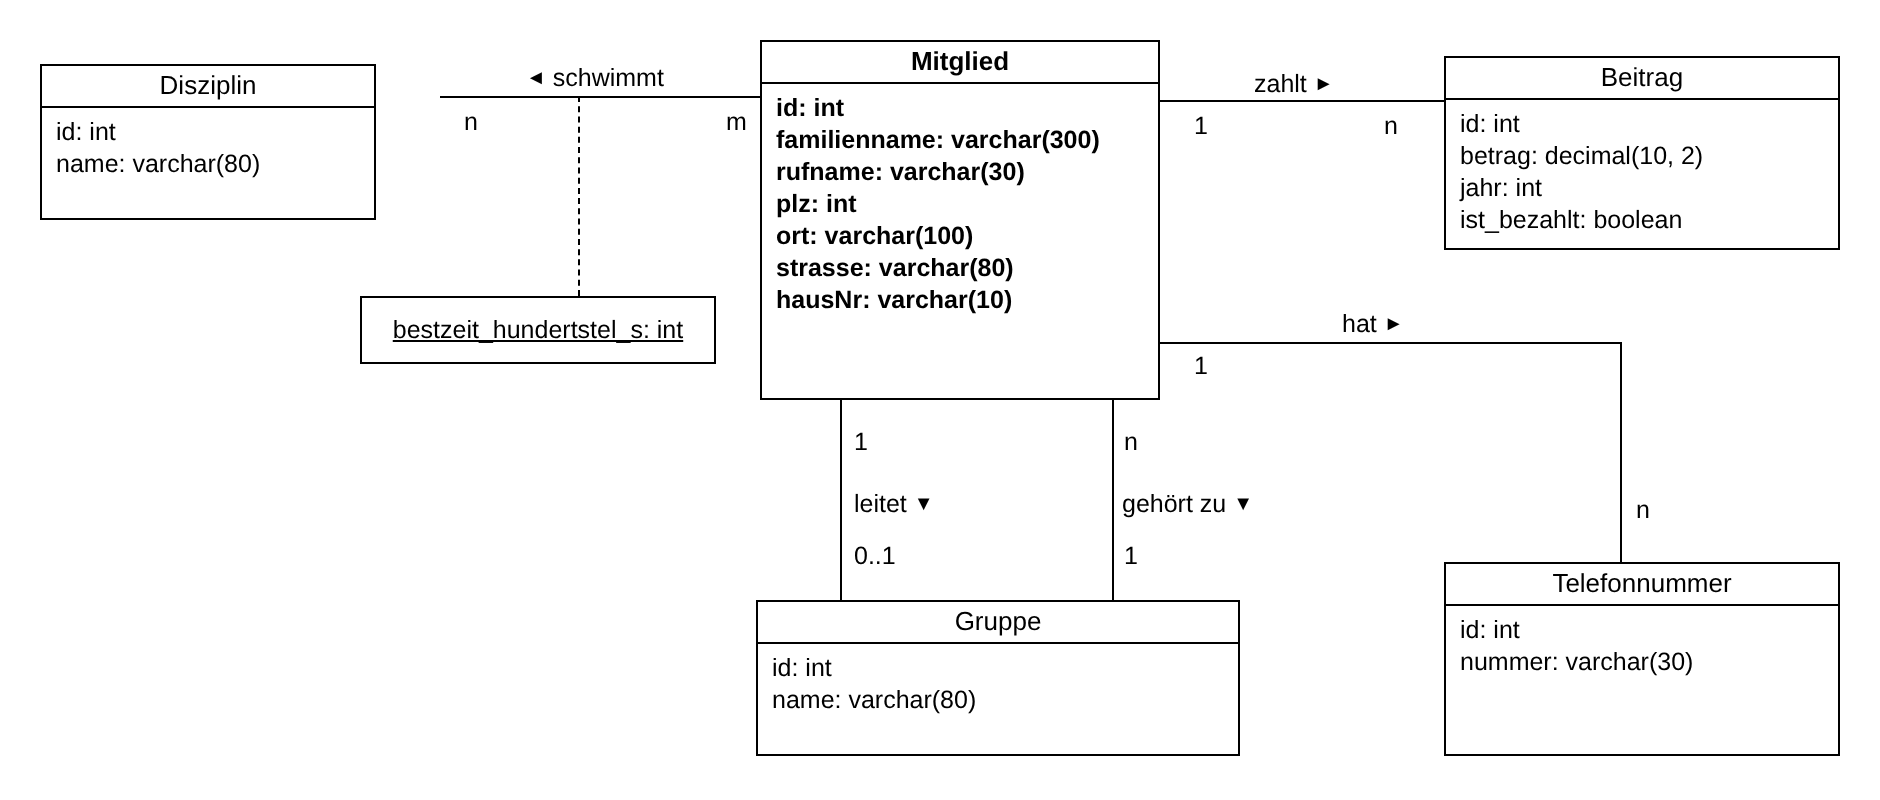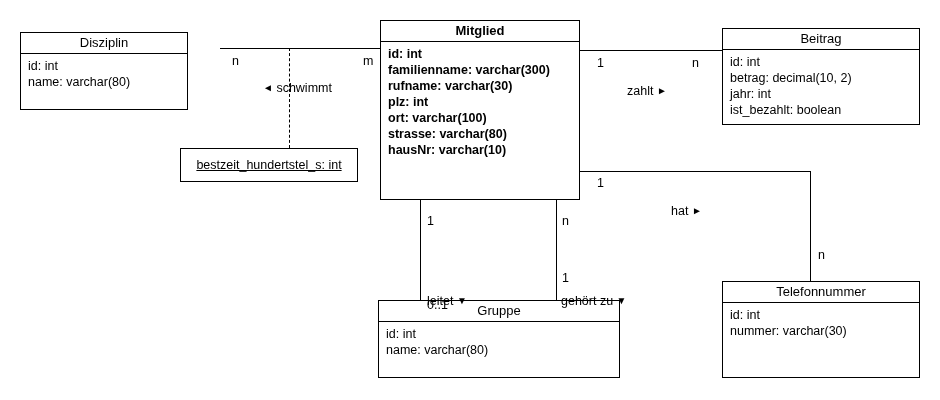--- a/index.html
+++ b/index.html
@@ -72,21 +72,20 @@
     position: absolute;
     font-size: 12.5px;
     line-height: 15px;
     white-space: nowrap;
   }
   .rel-label {
     position: absolute;
     font-size: 12.5px;
     line-height: 15px;
     white-space: nowrap;
-    margin-top: 48px;
   }
   .arrow-glyph {
     font-size: 10px;
     vertical-align: 1px;
   }
 </style>
 </head>
 <body>
 
 <div id="diagram">
@@ -174,21 +173,21 @@
     <span class="arrow-glyph">►</span>
   </div>
   <div class="card" style="left:597px; top:176px;">1</div>
   <div class="card" style="left:818px; top:248px;">n</div>
 
   <div class="card" style="left:427px; top:214px;">1</div>
   <div class="rel-label" style="left:427px; top:245px;">
     <span>leitet</span>
     <span class="arrow-glyph">▼</span>
   </div>
-  <div class="card" style="left:427px; top:271px;margin-top:27px;">0..1</div>
+  <div class="card" style="left:427px; top:271px;">0..1</div>
 
   <div class="card" style="left:562px; top:214px;">n</div>
   <div class="rel-label" style="left:561px; top:245px;">
     <span>gehört zu</span>
     <span class="arrow-glyph">▼</span>
   </div>
   <div class="card" style="left:562px; top:271px;">1</div>
 
 </div>
 

